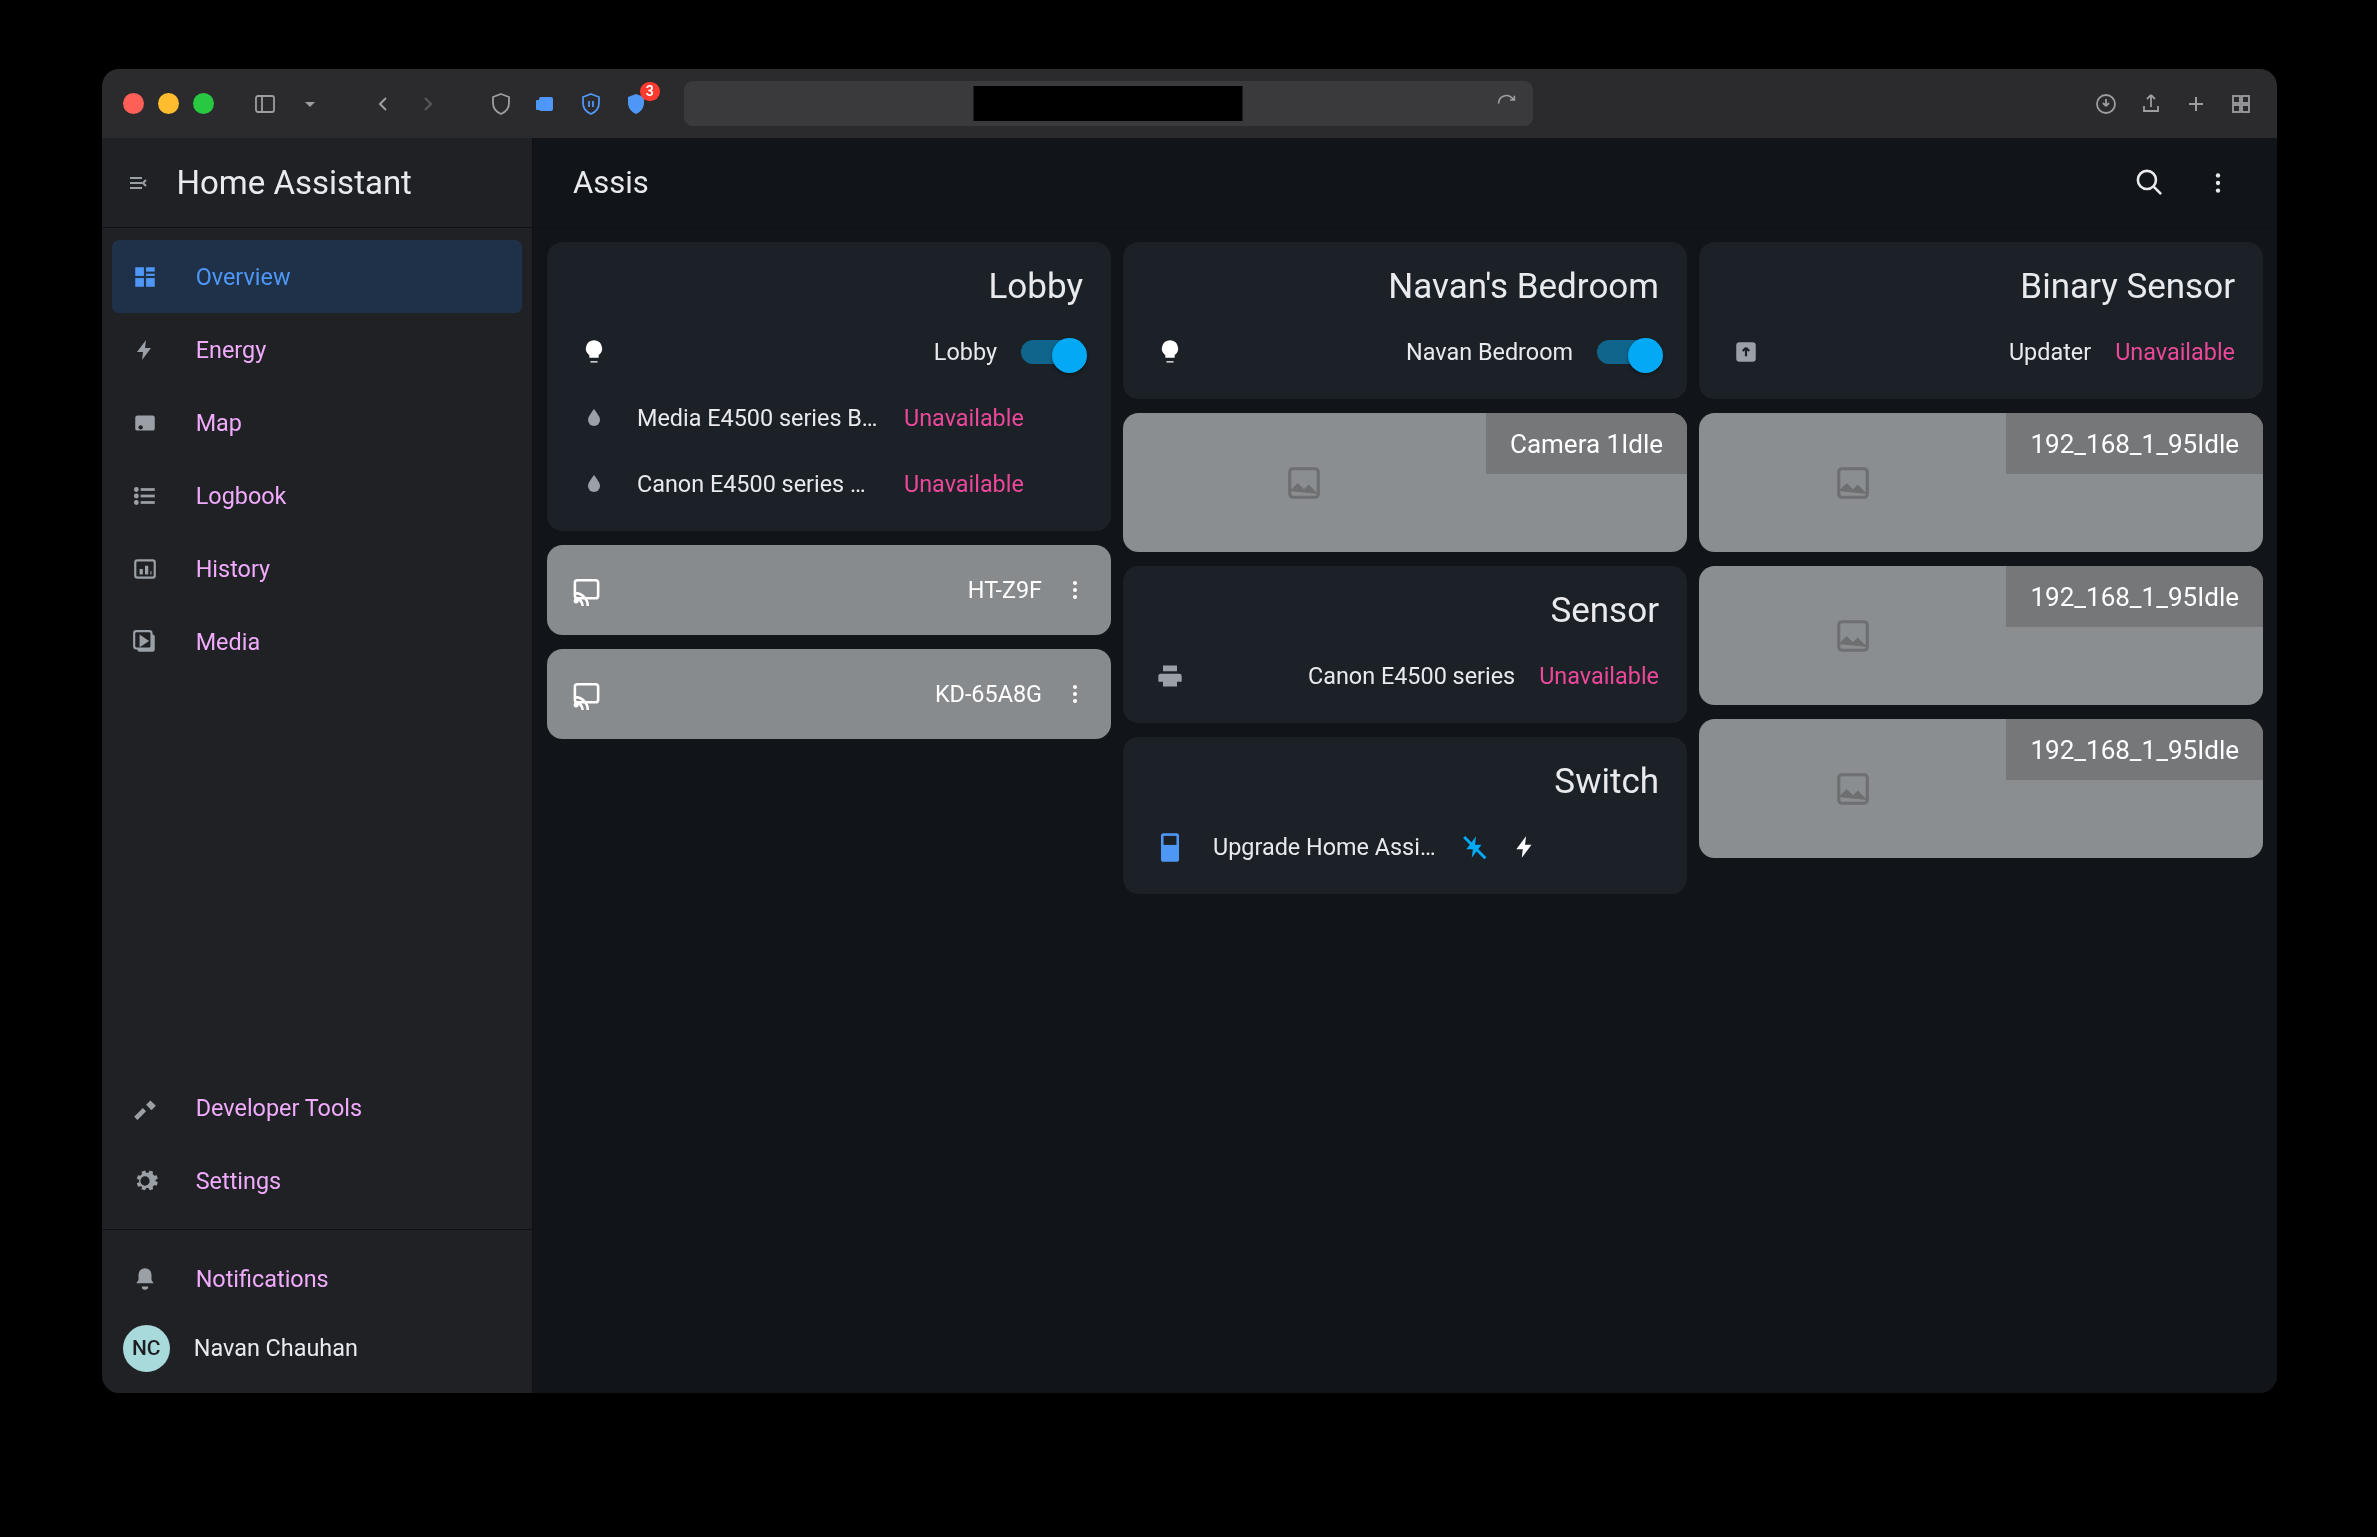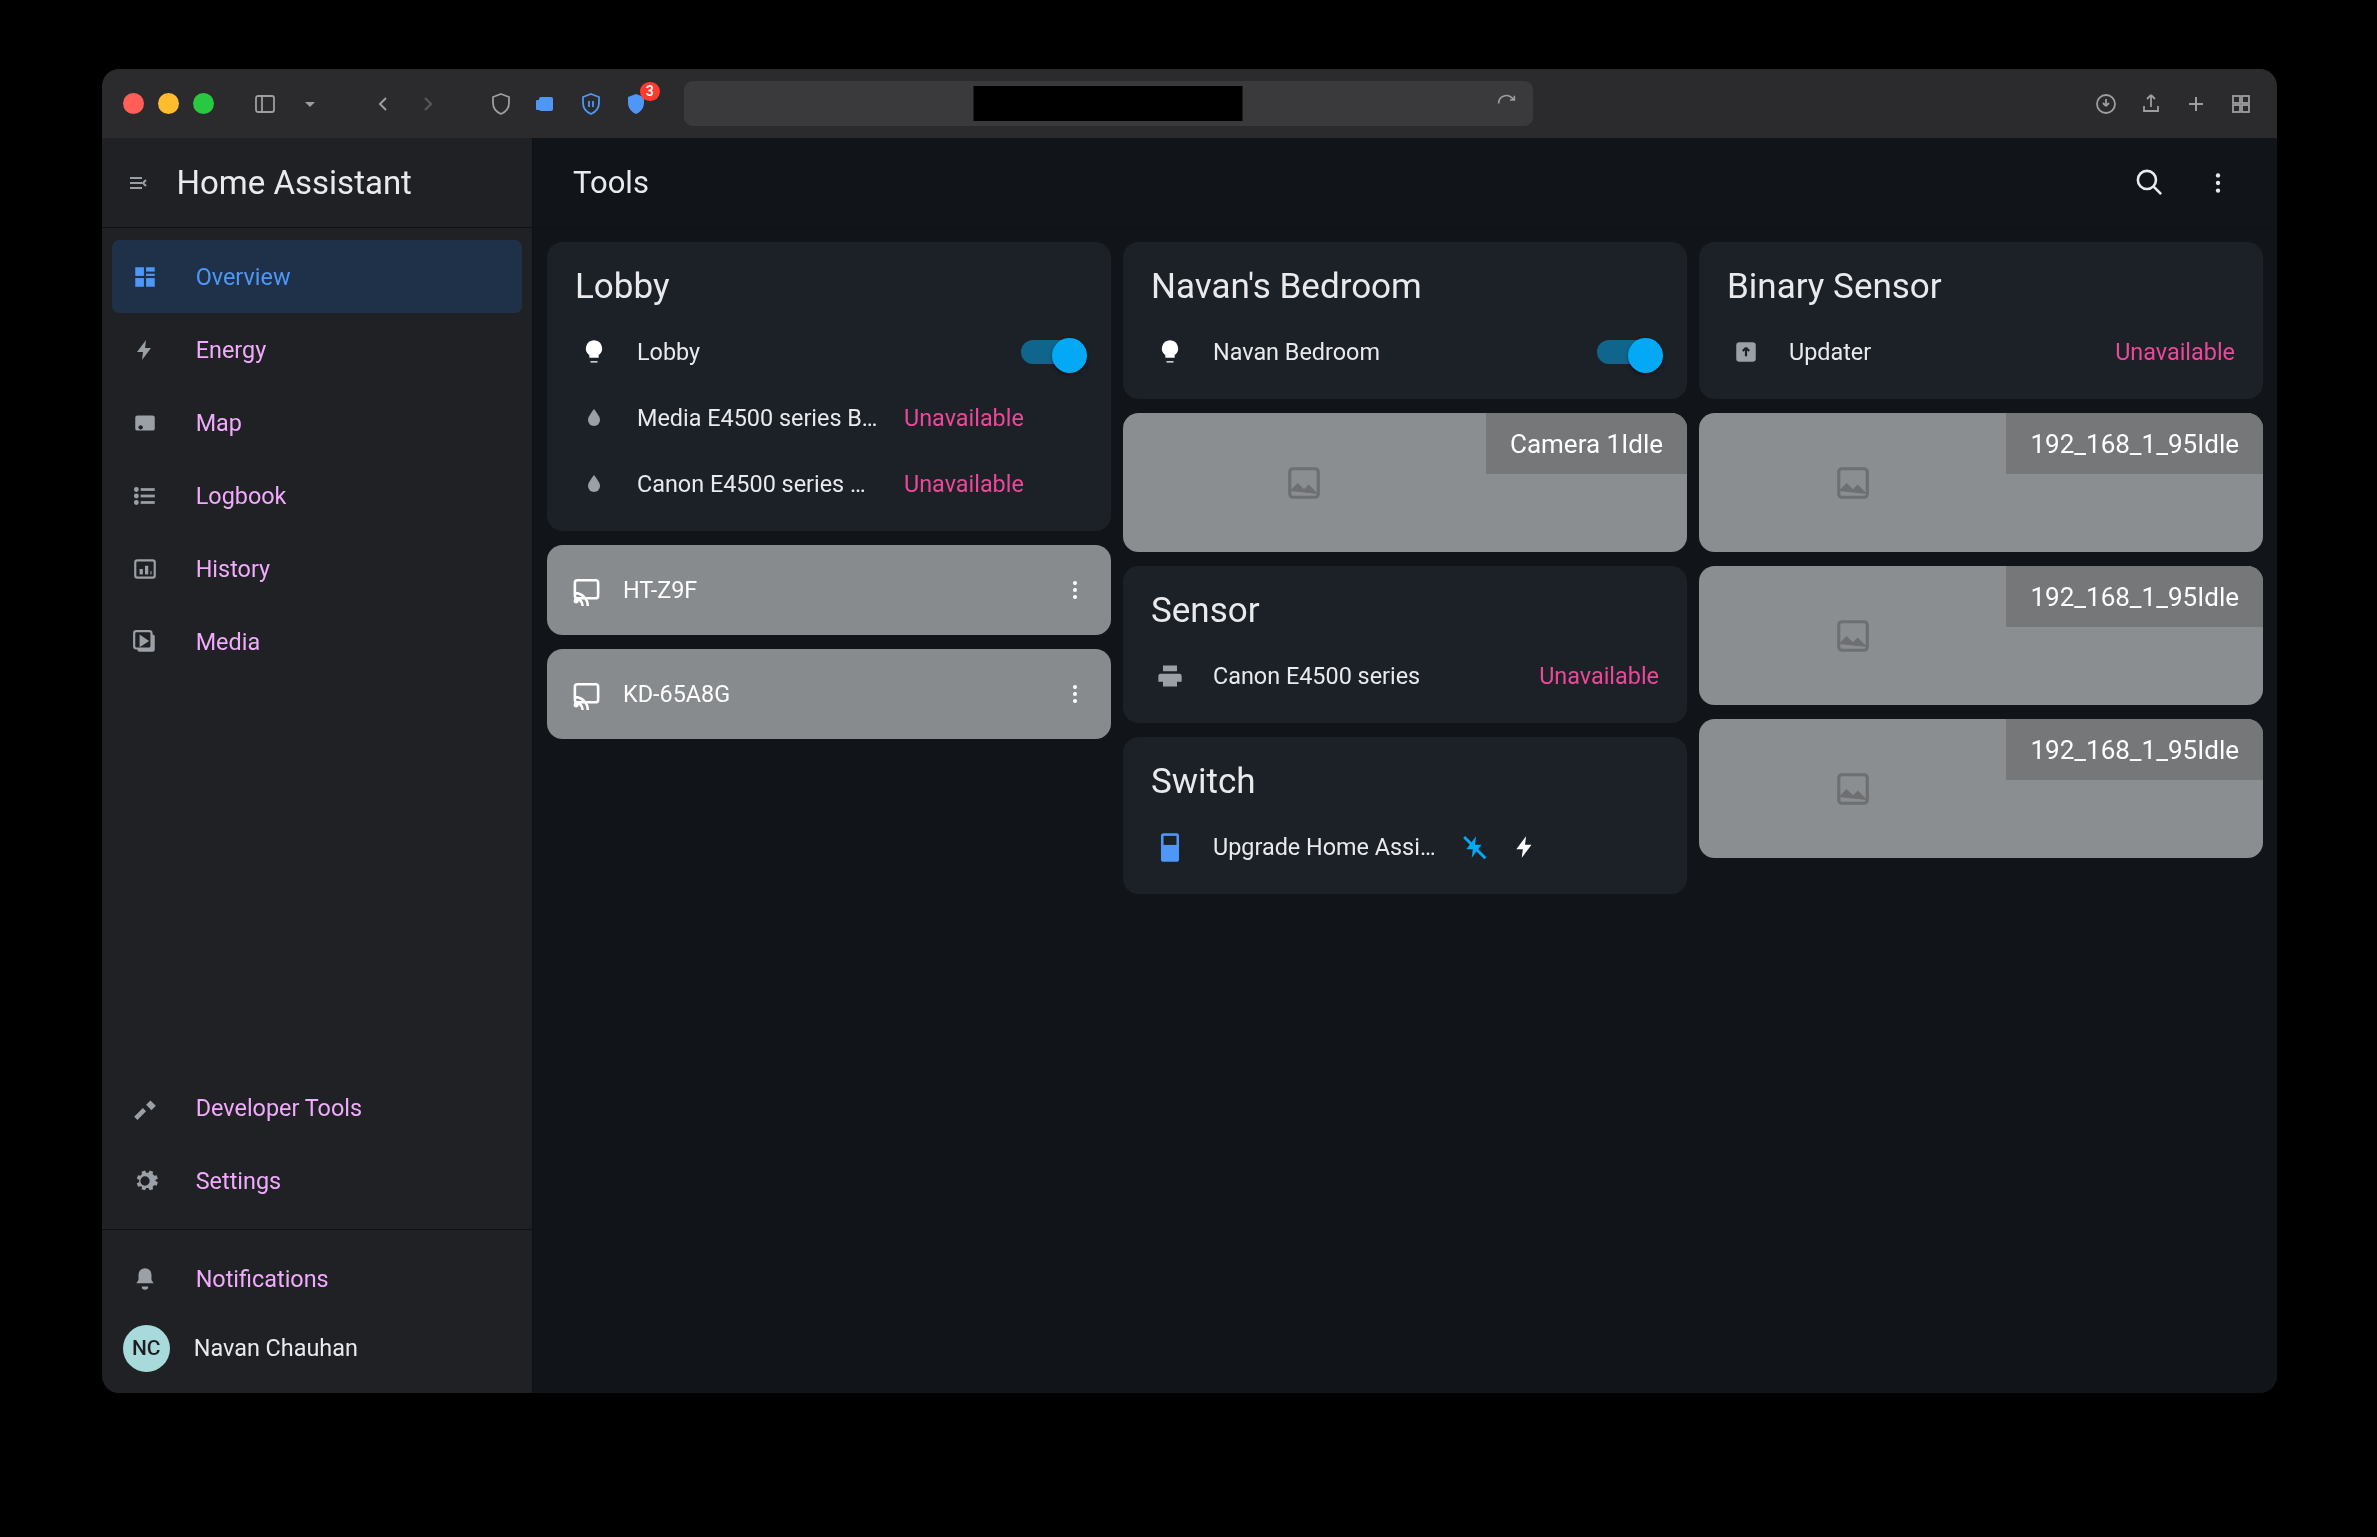--- a/index.html
+++ b/index.html
@@ -72,21 +72,21 @@
   .url-bar .reload { position: absolute; right: 15.6px; color:#9e9ea0; }
   .badge {
     position: absolute; top: -7px; right: -8.7px;
     background: #ff3b30; color: #fff;
     font-size: 14px; font-weight: 600;
     border-radius: 10.4px; padding: 0 6px;
     line-height: 19px; min-width: 19px; text-align: center;
   }
   .spacer { flex: 1; }
 
-  .content { display: flex; height: calc(100% - 69px); }
+  .content { display: flex; height: calc(100% - 69px); text-align: right; }
 
   
   .sidebar {
     width: 431px;
     background: var(--bg-sidebar);
     display: flex;
     flex-direction: column;
     border-right: 0.9px solid #101114;
   }
   .sb-header {
@@ -449,21 +449,21 @@
         </div>
         <div class="sb-user">
           <div class="avatar">NC</div>
           <span>Navan Chauhan</span>
         </div>
       </div>
     </div>
 
     <div class="main">
       <div class="main-header">
-        <span class="main-title">Tools</span>
+        <span class="main-title">Assis</span>
         <div class="spacer"></div>
         <span class="hdr-icon">
           <svg width="31" height="31" viewBox="0 0 24 24" fill="none" stroke="currentColor" stroke-width="2">
               <circle cx="10" cy="10" r="7"></circle>
               <line x1="21" y1="21" x2="15" y2="15"></line>
             </svg>
         </span>
         <span class="hdr-icon">
           <svg width="26" height="26" viewBox="0 0 24 24" fill="currentColor">
               <circle cx="12" cy="5" r="2"></circle>

